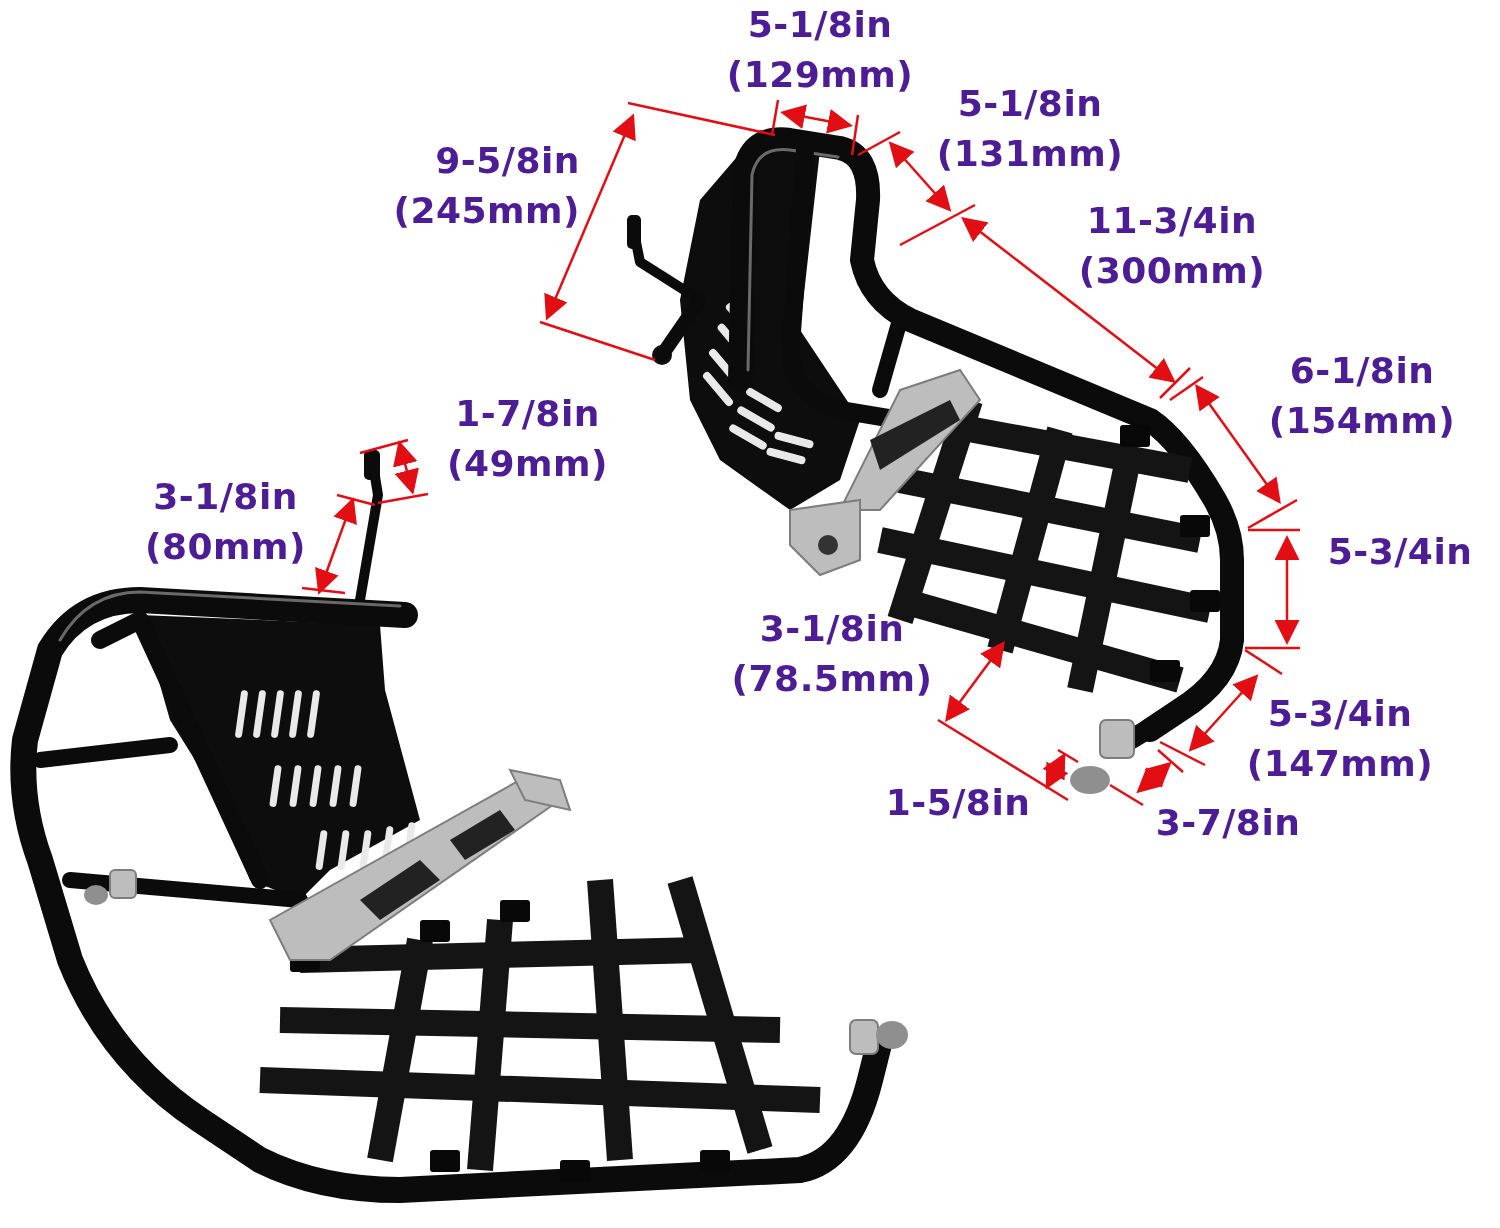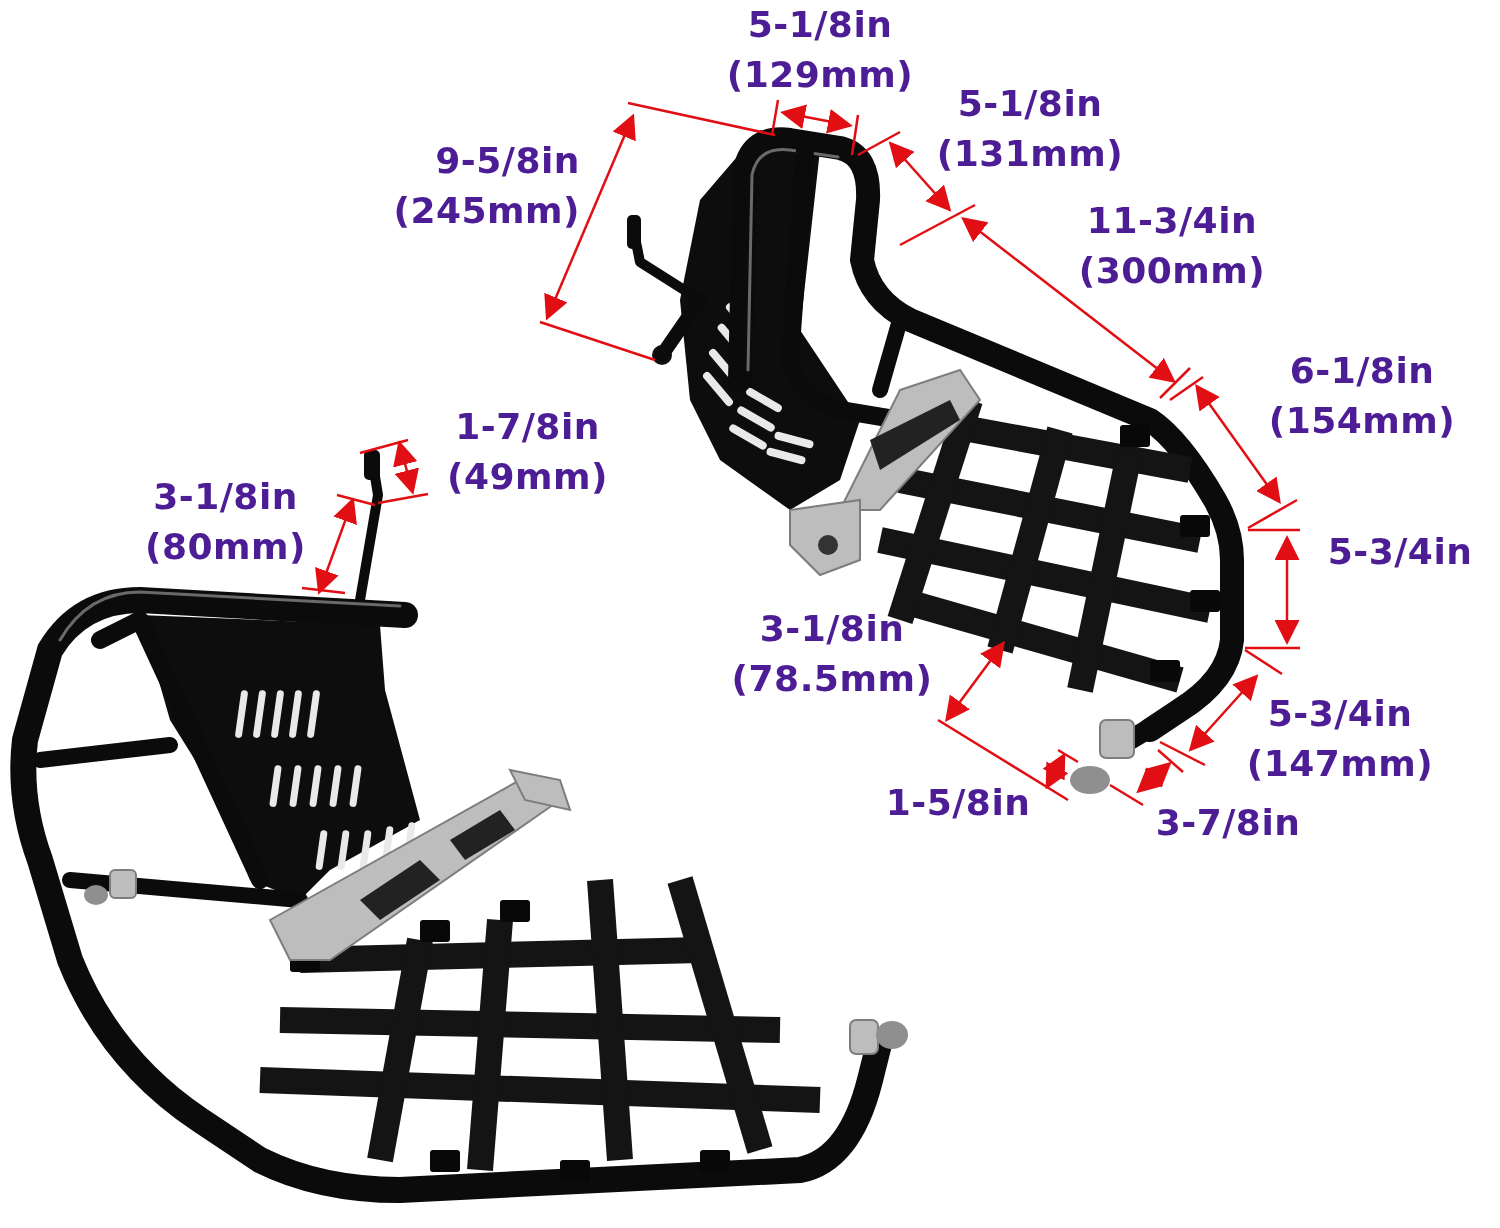--- a/index.html
+++ b/index.html
@@ -225,20 +225,20 @@
 <div class="dim-label" style="left:722px; top:604px; width:220px;">
   <span>3-1/8in</span>
   <span>(78.5mm)</span>
 </div>
 <div class="dim-label" style="left:848px; top:778px; width:220px;">
   <span>1-5/8in</span>
 </div>
 <div class="dim-label" style="left:1128px; top:798px; width:200px;">
   <span>3-7/8in</span>
 </div>
-<div class="dim-label" style="left:440px; top:402px; width:175px;">
+<div class="dim-label" style="left:440px; top:389px; width:175px;">
   <span>1-7/8in</span>
   <span>(49mm)</span>
 </div>
 <div class="dim-label" style="left:138px; top:472px; width:175px;">
   <span>3-1/8in</span>
   <span>(80mm)</span>
 </div>
 
 </body></html>

